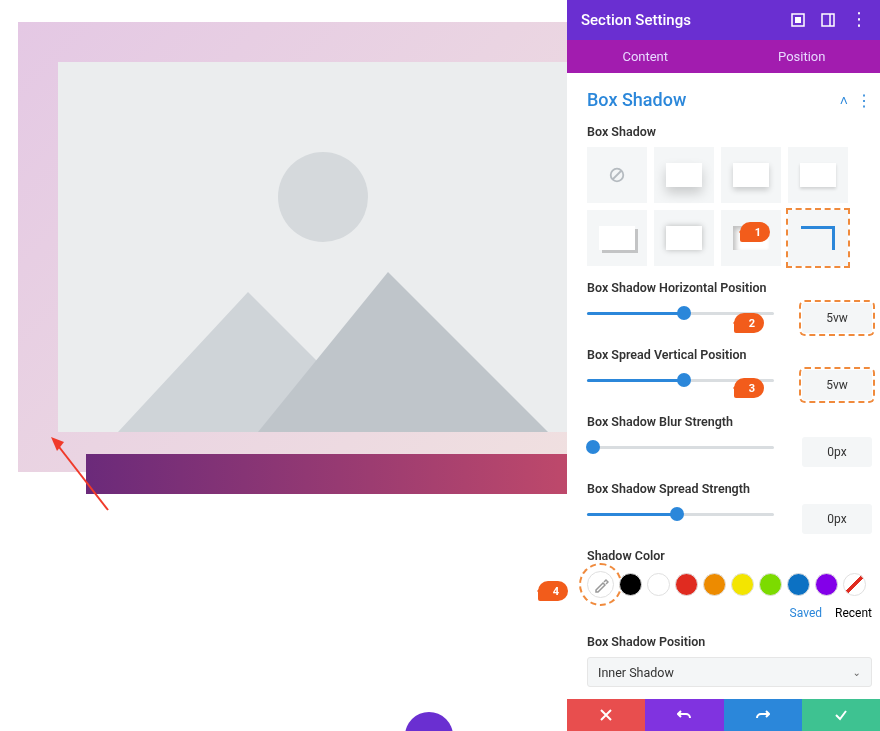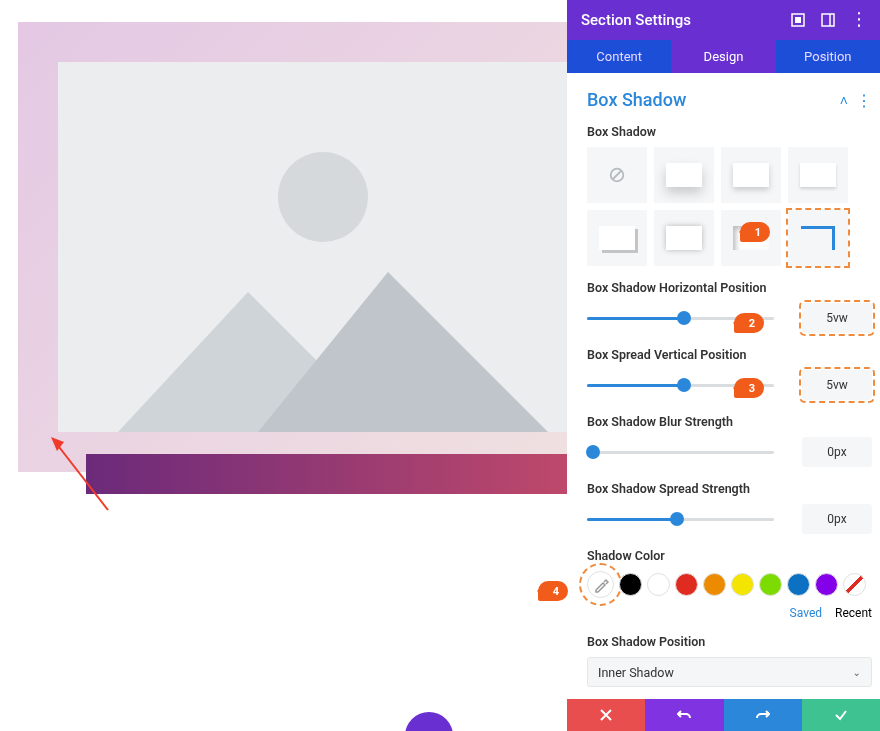--- a/index.html
+++ b/index.html
@@ -13,21 +13,21 @@
   .arrow { position: absolute; left: 48px; top: 435px; width: 70px; height: 85px; }
   .arrow svg { width: 100%; height: 100%; }
 
   
   .panel { position: absolute; right: 0; top: 0; width: 313px; height: 731px; background: #fff; display: flex; flex-direction: column; }
   .titlebar { background: #6a2fd1; color: #fff; height: 40px; display: flex; align-items: center; justify-content: space-between; padding: 0 14px; }
   .titlebar-left { font-size: 15px; font-weight: 500; }
   .titlebar-right { display: flex; gap: 14px; align-items: center; }
   .titlebar-right svg, .titlebar-right .dots { width: 16px; height: 16px; fill: #fff; }
 
-  .tabs { background: #1d4ed8; display: flex; height: 33px; }
+  .tabs { background: #a21caf; display: flex; height: 33px; }
   .tab { flex: 1; text-align: center; color: #e8d9ff; font-size: 13px; line-height: 33px; cursor: pointer; }
   .tab.active { background: #6a2fd1; color: #fff; }
 
   .section-body { flex: 1; overflow-y: auto; padding: 16px 8px 0 20px; }
   .section-title { color: #2b87da; font-size: 18px; font-weight: 500; display: flex; align-items: center; justify-content: space-between; }
   .section-title .chev { color: #2b87da; font-size: 14px; }
   .section-title .dots-mini { color: #2b87da; font-size: 16px; margin-left: 8px; }
 
   .field-label { font-size: 12.5px; color: #333; font-weight: 600; margin-top: 14px; margin-bottom: 8px; }
 
@@ -37,21 +37,21 @@
   .preset.none svg { width: 18px; height: 18px; stroke: #b5bbc0; }
   .preset.sel { outline: 2px dashed #f08a3c; outline-offset: 0; }
   .preset .bx-s1 { box-shadow: 0 6px 12px rgba(0,0,0,.18); }
   .preset .bx-s2 { box-shadow: 0 3px 6px rgba(0,0,0,.18); }
   .preset .bx-s3 { box-shadow: 0 2px 3px rgba(0,0,0,.15); }
   .preset .bx-s4 { box-shadow: 3px 3px 0 rgba(0,0,0,.2); }
   .preset .bx-s5 { box-shadow: 0 0 6px rgba(0,0,0,.25); }
   .preset .bx-s6 { box-shadow: inset 3px 3px 5px rgba(0,0,0,.25); }
   .preset .bx-s7 { border-top: 3px solid #2b87da; border-right: 3px solid #2b87da; background: transparent; width: 34px; height: 24px; }
 
-  .slider-row { display: flex; align-items: center; gap: 28px; margin-bottom: 6px; }
+  .slider-row { display: flex; gap: 28px; margin-bottom: 6px; }
   .slider { position: relative; flex: 1; height: 20px; }
   .slider .track { position: absolute; left: 0; right: 0; top: 9px; height: 3px; background: #d9dde0; border-radius: 2px; }
   .slider .fill  { position: absolute; left: 0; top: 9px; height: 3px; background: #2b87da; border-radius: 2px; }
   .slider .thumb { position: absolute; top: 3px; width: 14px; height: 14px; border-radius: 50%; background: #2b87da; transform: translateX(-50%); }
   .val-input { width: 70px; height: 30px; background: #f4f6f7; border: none; border-radius: 3px; font-size: 12px; color: #333; text-align: center; }
   .val-input.highlight { outline: 2px dashed #f08a3c; outline-offset: 1px; }
 
   .swatches { display: flex; gap: 5px; align-items: center; flex-wrap: wrap; }
   .swatch { width: 23px; height: 23px; border-radius: 50%; border: 1px solid #e0e0e0; cursor: pointer; }
   .swatch.picker { outline: 2px dashed #f08a3c; outline-offset: 6px; width: 27px; height: 27px; display:flex; align-items:center; justify-content:center; background:#fff; }
@@ -110,21 +110,20 @@
       <svg viewBox="0 0 16 16">
           <rect x="2" y="2" width="12" height="12" fill="none" stroke="#fff" stroke-width="1.5"></rect>
           <line x1="10" y1="2" x2="10" y2="14" stroke="#fff" stroke-width="1.5"></line>
         </svg>
       <span class="dots" style="font-size:18px;line-height:14px;">⋮</span>
     </div>
   </div>
 
   <div class="tabs">
     <div class="tab">Content</div>
-    <div class="tab active">Design</div>
     <div class="tab">Position</div>
   </div>
 
   <div class="section-body">
     <div class="section-title">
       <span>Box Shadow</span>
       <span><span class="chev">˄</span><span class="dots-mini">⋮</span></span>
     </div>
 
     <div class="field-label">Box Shadow</div>

